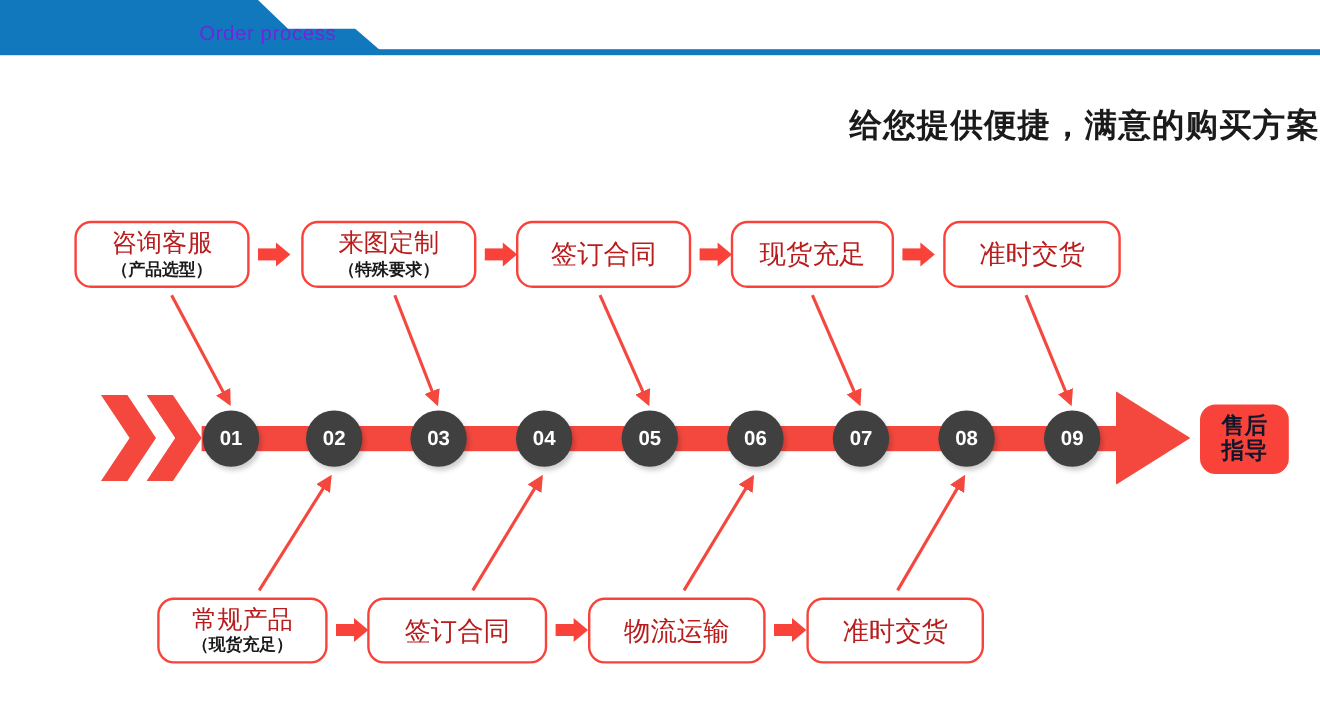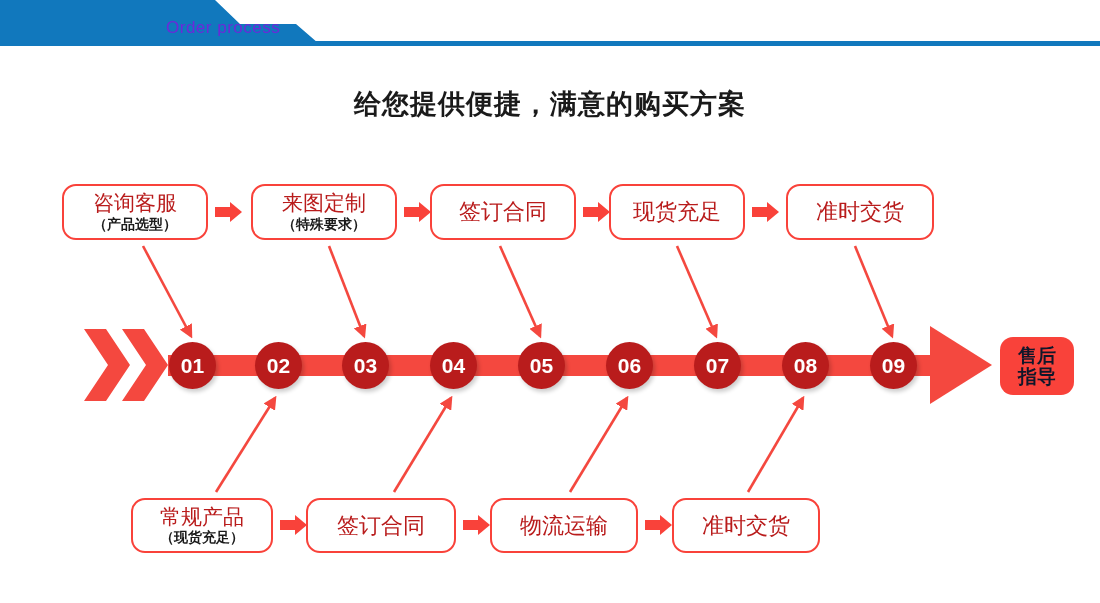--- a/index.html
+++ b/index.html
@@ -57,21 +57,21 @@
     letter-spacing: 0.5px;
     line-height: 20px;
     white-space: nowrap;
   }
 
   
   .subtitle {
     position: absolute;
     left: 0; top: 86px;
     width: 1100px;
-    text-align: center;
+    text-align: right;
     font-size: 27px;
     font-weight: 700;
     color: #1a1a1a;
     letter-spacing: 1px;
   }
 
   
   .pill {
     position: absolute;
     border: 2.5px solid #f9423a;
@@ -142,26 +142,26 @@
     height: 78px;
     background: #f4483f;
     clip-path: polygon(0 0, 62px 39px, 0 78px);
   }
 
   .circle {
     position: absolute;
     width: 47px;
     height: 47px;
     border-radius: 50%;
-    background: #b91c1c;
+    background: #404040;
     color: #ffffff;
     display: flex;
     align-items: center;
     justify-content: center;
-    font-size: 21px;
+    font-size: 17px;
     font-weight: 700;
     letter-spacing: 0px;
     box-shadow: 2px 3px 4px rgba(0,0,0,0.20);
     top: 342px;
   }
 
   .after-sale {
     position: absolute;
     left: 1000px;
     top: 337px;

